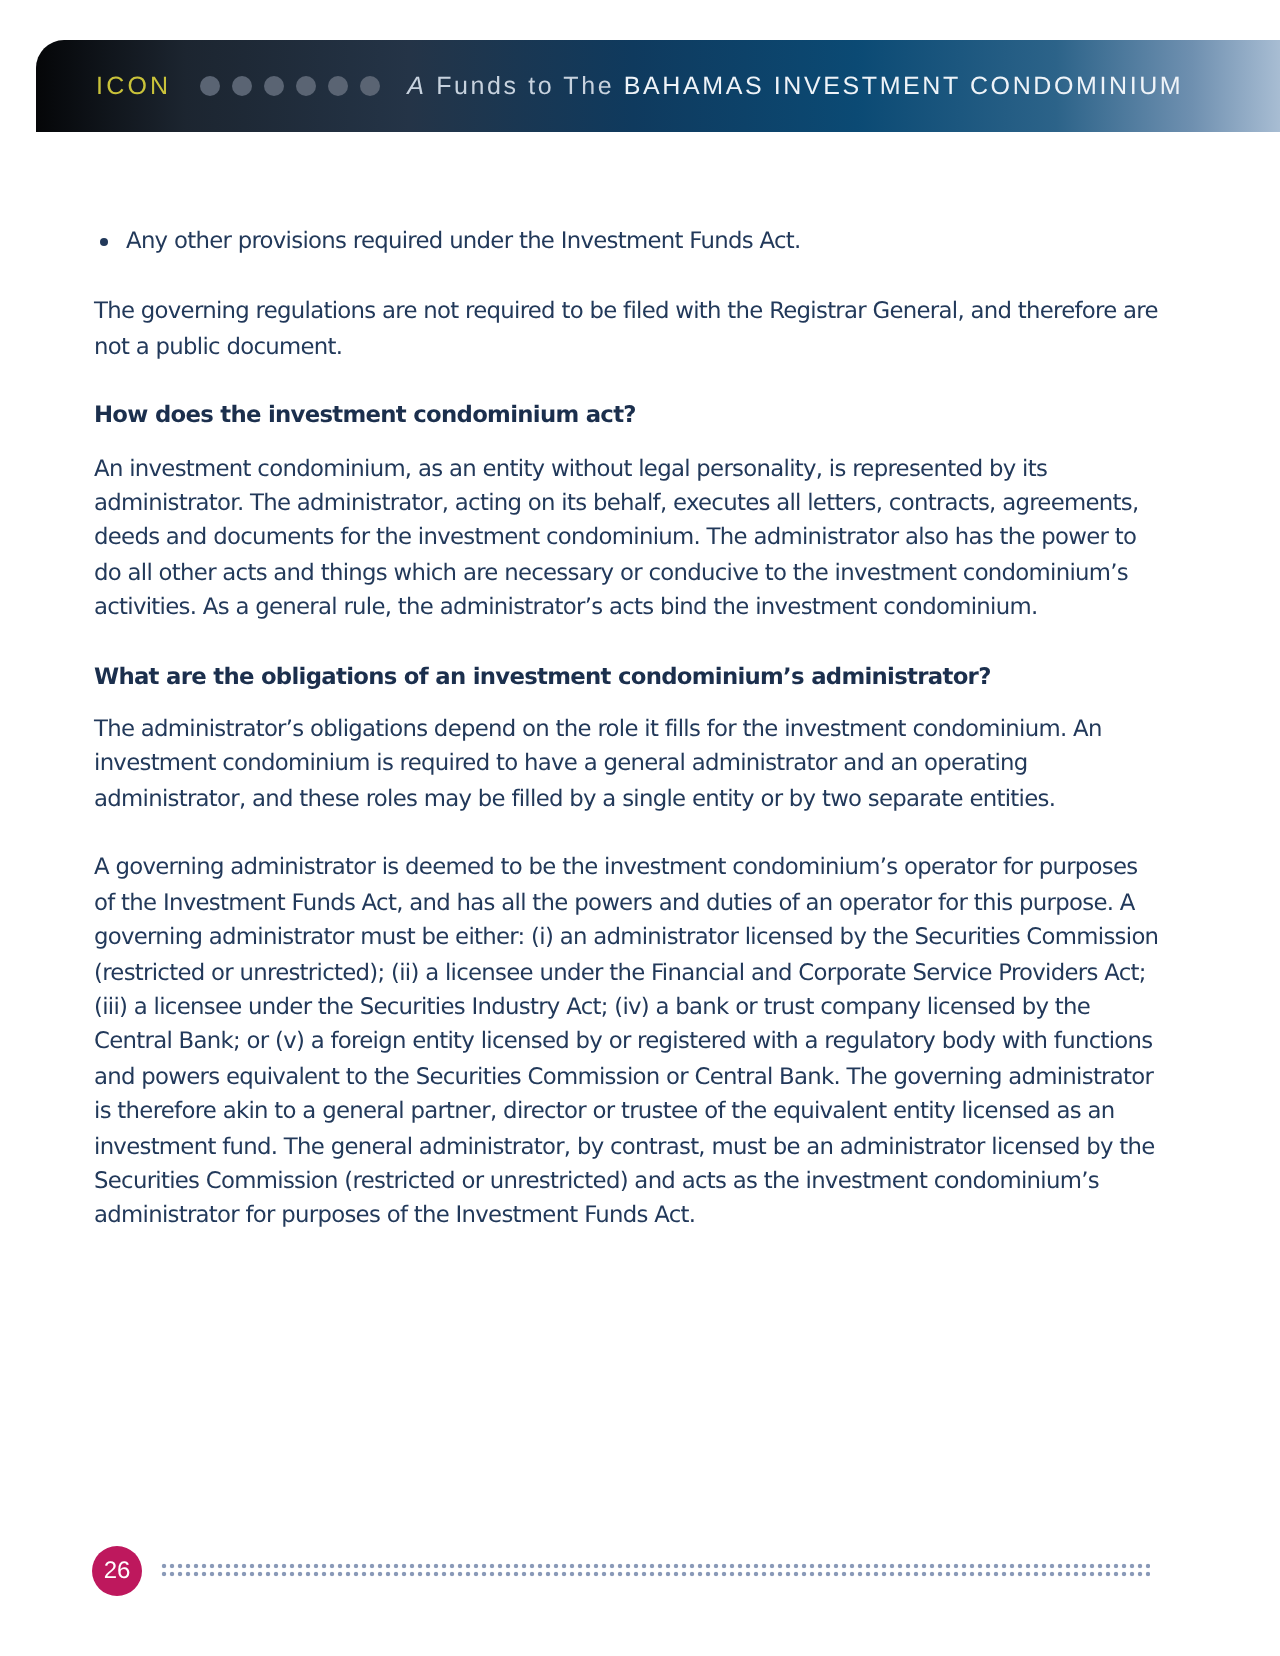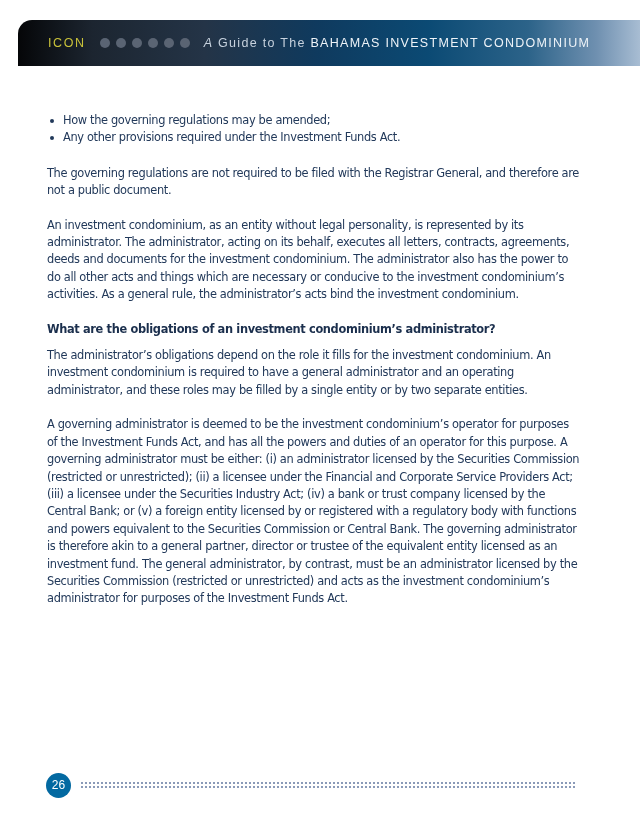--- a/index.html
+++ b/index.html
@@ -50,21 +50,21 @@
       font-size: 11.4px; font-weight: bold; color: #1b2f4d;
       margin-top: 2px; margin-bottom: 9px; letter-spacing: -0.35px;
     }
 
     .footer {
       position: absolute; left: 46px; top: 772px; width: 540px; height: 26px;
       display: flex; align-items: center;
     }
     .page-num {
       width: 25px; height: 25px; border-radius: 50%;
-      background: #0369a1; color: #ffffff;
+      background: #be185d; color: #ffffff;
       font-family: "Liberation Sans", sans-serif; font-size: 12px;
       display: flex; align-items: center; justify-content: center;
     }
     .dotline {
       margin-left: 9px; width: 495px; height: 8px;
       background-image: radial-gradient(circle, #8a9ab8 0.9px, transparent 1.3px);
       background-size: 4px 4px;
     }
   </style>
 </head>
@@ -73,31 +73,31 @@
 <div class="header">
   <span class="brand">ICON</span>
   <span class="dots">
     <span></span>
     <span></span>
     <span></span>
     <span></span>
     <span></span>
     <span></span>
   </span>
-  <span class="guide-title"><span class="a">A</span><span> Guide to The </span><span class="strong">BAHAMAS INVESTMENT CONDOMINIUM</span></span>
+  <span class="guide-title"><span class="a">A</span><span> Funds to The </span><span class="strong">BAHAMAS INVESTMENT CONDOMINIUM</span></span>
 </div>
 
 <div class="content">
   <ul class="bullets">
-    <li>How the governing regulations may be amended;</li>
     <li>Any other provisions required under the Investment Funds Act.</li>
   </ul>
 
   <p>The governing regulations are not required to be filed with the Registrar General, and therefore are not a public document.</p>
 
+  <h3>How does the investment condominium act?</h3>
   <p>An investment condominium, as an entity without legal personality, is represented by its administrator. The administrator, acting on its behalf, executes all letters, contracts, agreements, deeds and documents for the investment condominium. The administrator also has the power to do all other acts and things which are necessary or conducive to the investment condominium’s activities. As a general rule, the administrator’s acts bind the investment condominium.</p>
 
   <h3>What are the obligations of an investment condominium’s administrator?</h3>
   <p>The administrator’s obligations depend on the role it fills for the investment condominium. An investment condominium is required to have a general administrator and an operating administrator, and these roles may be filled by a single entity or by two separate entities.</p>
   <p>A governing administrator is deemed to be the investment condominium’s operator for purposes of the Investment Funds Act, and has all the powers and duties of an operator for this purpose. A governing administrator must be either: (i) an administrator licensed by the Securities Commission (restricted or unrestricted); (ii) a licensee under the Financial and Corporate Service Providers Act; (iii) a licensee under the Securities Industry Act; (iv) a bank or trust company licensed by the Central Bank; or (v) a foreign entity licensed by or registered with a regulatory body with functions and powers equivalent to the Securities Commission or Central Bank. The governing administrator is therefore akin to a general partner, director or trustee of the equivalent entity licensed as an investment fund. The general administrator, by contrast, must be an administrator licensed by the Securities Commission (restricted or unrestricted) and acts as the investment condominium’s administrator for purposes of the Investment Funds Act.</p>
 </div>
 
 <div class="footer">
   <div class="page-num">26</div>
   <div class="dotline"></div>

